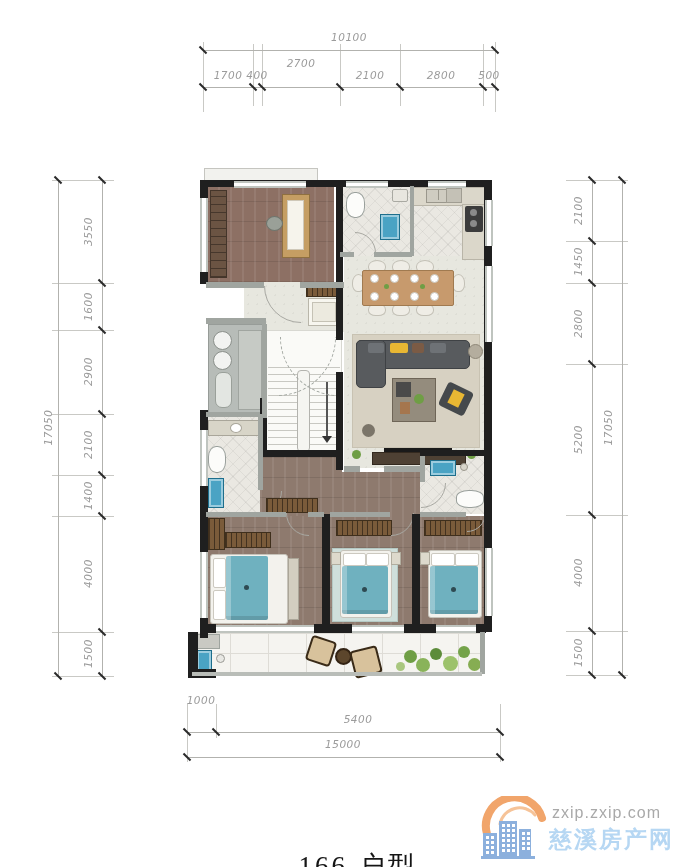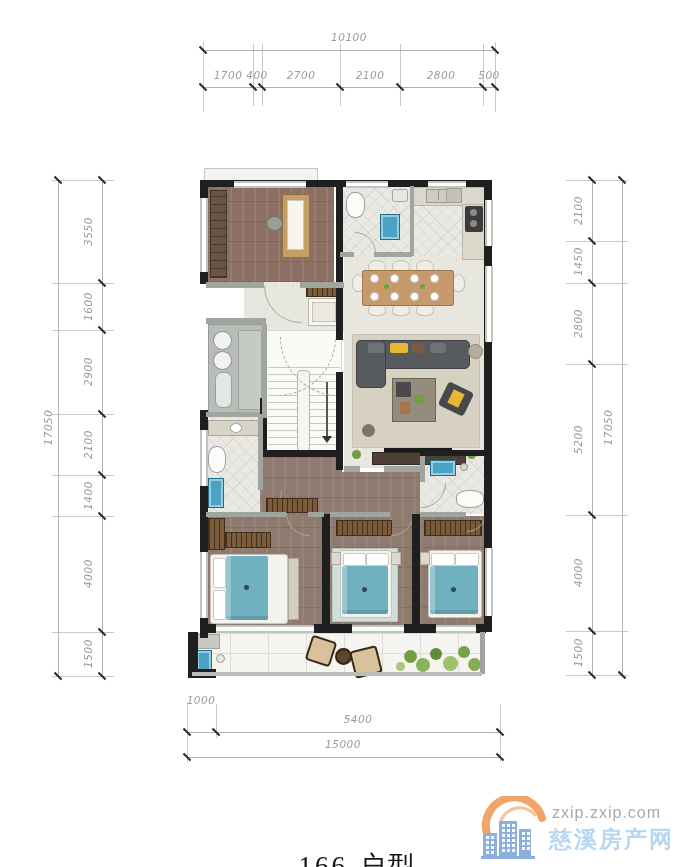--- a/index.html
+++ b/index.html
@@ -61,21 +61,21 @@
     <div class="a tk" style="left:198px;top:86px"></div>
     <div class="a tk" style="left:248px;top:86px"></div>
     <div class="a tk" style="left:257px;top:86px"></div>
     <div class="a tk" style="left:335px;top:86px"></div>
     <div class="a tk" style="left:395px;top:86px"></div>
     <div class="a tk" style="left:478px;top:86px"></div>
     <div class="a tk" style="left:490px;top:86px"></div>
     <div class="a dl" style="left:319px;top:31px;width:60px">10100</div>
     <div class="a dl" style="left:204px;top:69px;width:48px">1700</div>
     <div class="a dl" style="left:239px;top:69px;width:36px">400</div>
-    <div class="a dl" style="left:277px;top:69px;width:48px">2700</div>
+    <div class="a dl" style="left:277px;top:57px;width:48px">2700</div>
     <div class="a dl" style="left:346px;top:69px;width:48px">2100</div>
     <div class="a dl" style="left:417px;top:69px;width:48px">2800</div>
     <div class="a dl" style="left:471px;top:69px;width:36px">500</div>
   </div>
 
   <div>
     <div class="a ext" style="left:52px;top:180px;width:62px;height:1px"></div>
     <div class="a ext" style="left:52px;top:283px;width:62px;height:1px"></div>
     <div class="a ext" style="left:52px;top:330px;width:62px;height:1px"></div>
     <div class="a ext" style="left:52px;top:414px;width:62px;height:1px"></div>

